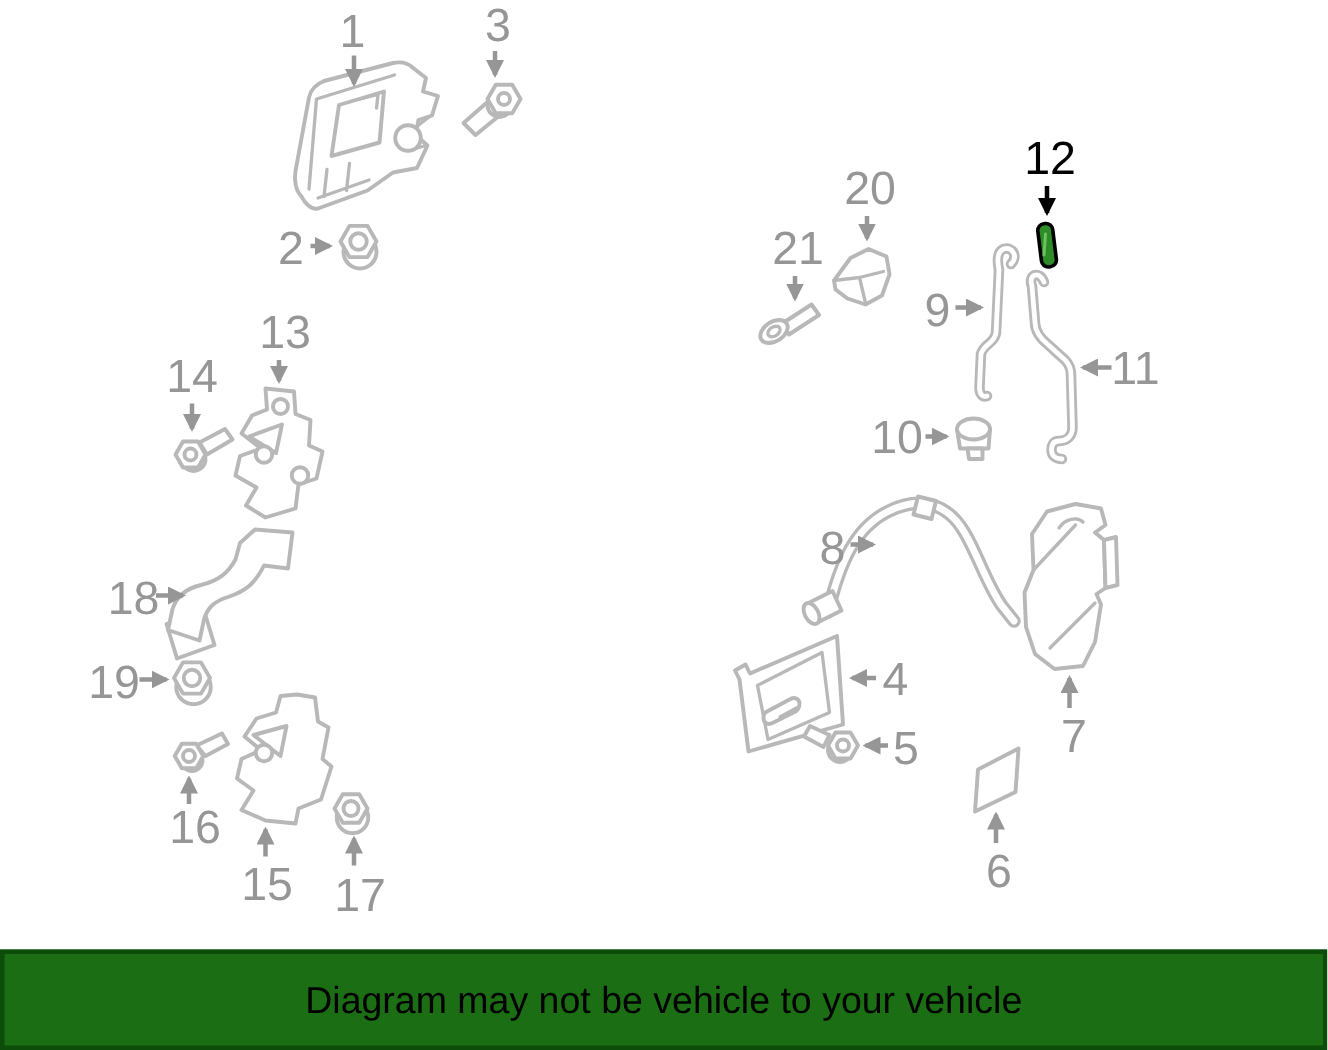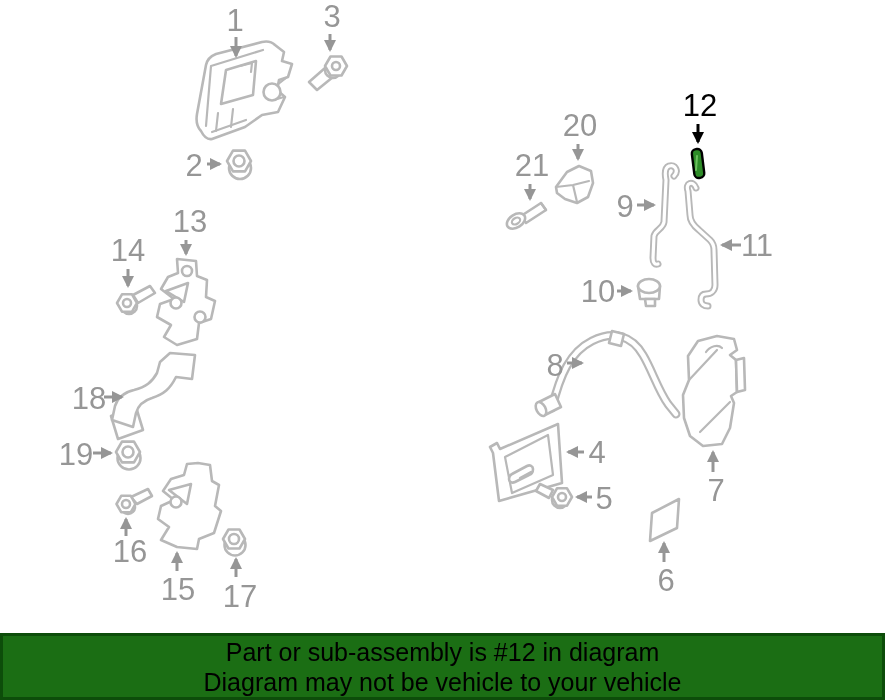--- a/index.html
+++ b/index.html
@@ -256,17 +256,16 @@
     <path class="lead" d="M578,144 L578,159" marker-end="url(#ah)"></path>
     <text class="lbl" x="580" y="136">20</text>
   </g>
   <g>
     <path class="lead" d="M530,184 L530,199" marker-end="url(#ah)"></path>
     <text class="lbl" x="532" y="176">21</text>
   </g>
 </svg>
 
 <div class="banner">
-  <div>Part or sub-assembly is #12 in diagram</div>
   <div>Diagram may not be vehicle to your vehicle</div>
 </div>
 
 </div>
 
 </body></html>

